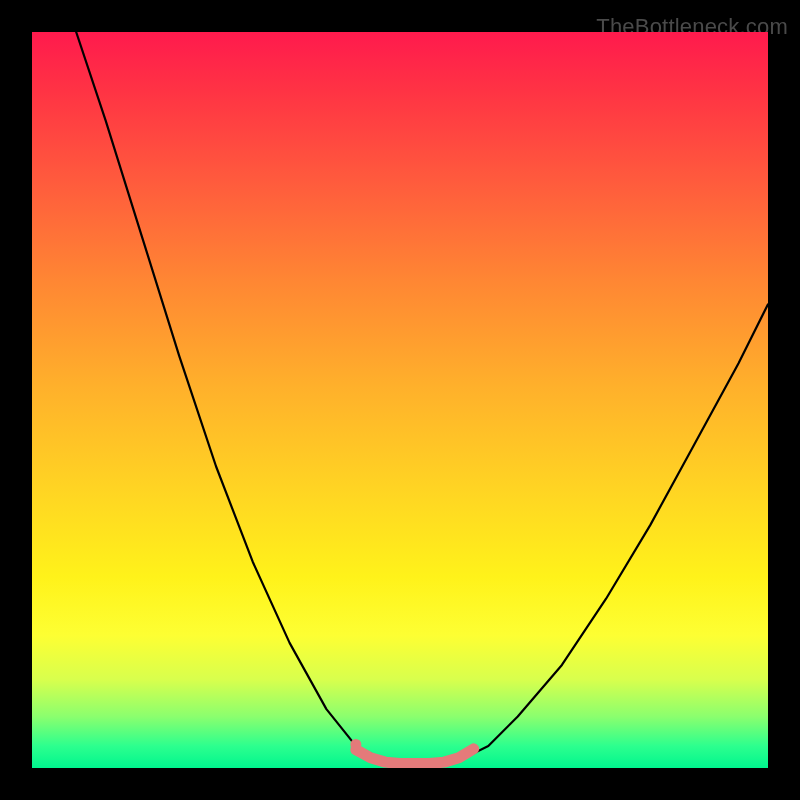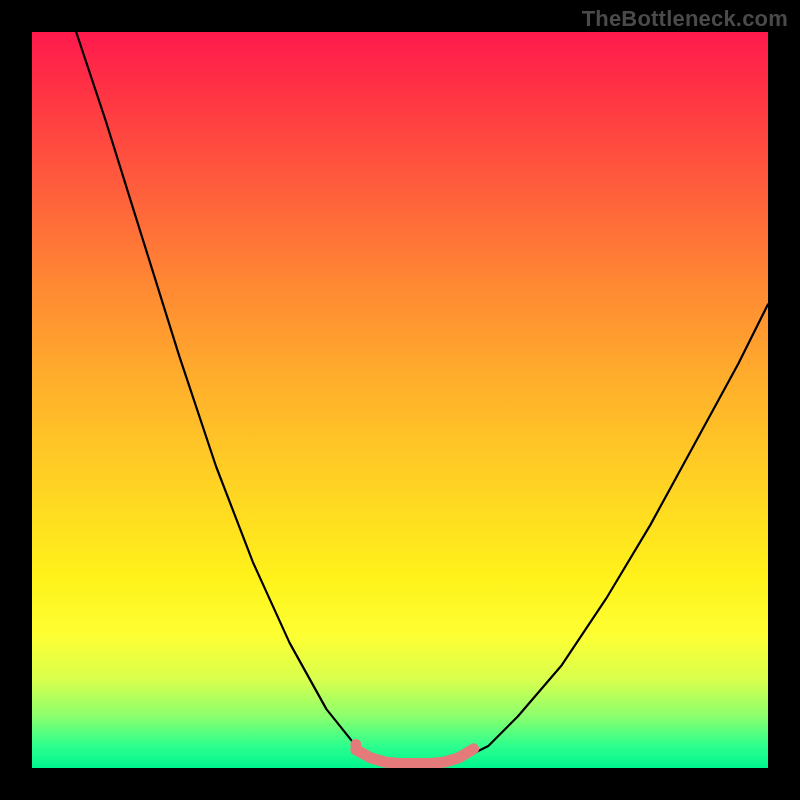--- a/index.html
+++ b/index.html
@@ -36,25 +36,25 @@
       #fff21a 74%,
       #fdff33 82%,
       #d8ff4d 88%,
       #8bff6e 93%,
       #2dff8e 97%,
       #00f58e 100%
     );
   }
   .watermark {
     position: absolute;
-    top: 6px;
+    top: 14px;
     right: 12px;
     color: #4a4a4a;
     font-size: 22px;
-    font-weight: 700;
+    font-weight: 400;
     letter-spacing: 0.2px;
     pointer-events: none;
   }
   svg.curves {
     position: absolute;
     left: 0;
     top: 0;
     width: 736px;
     height: 736px;
   }

